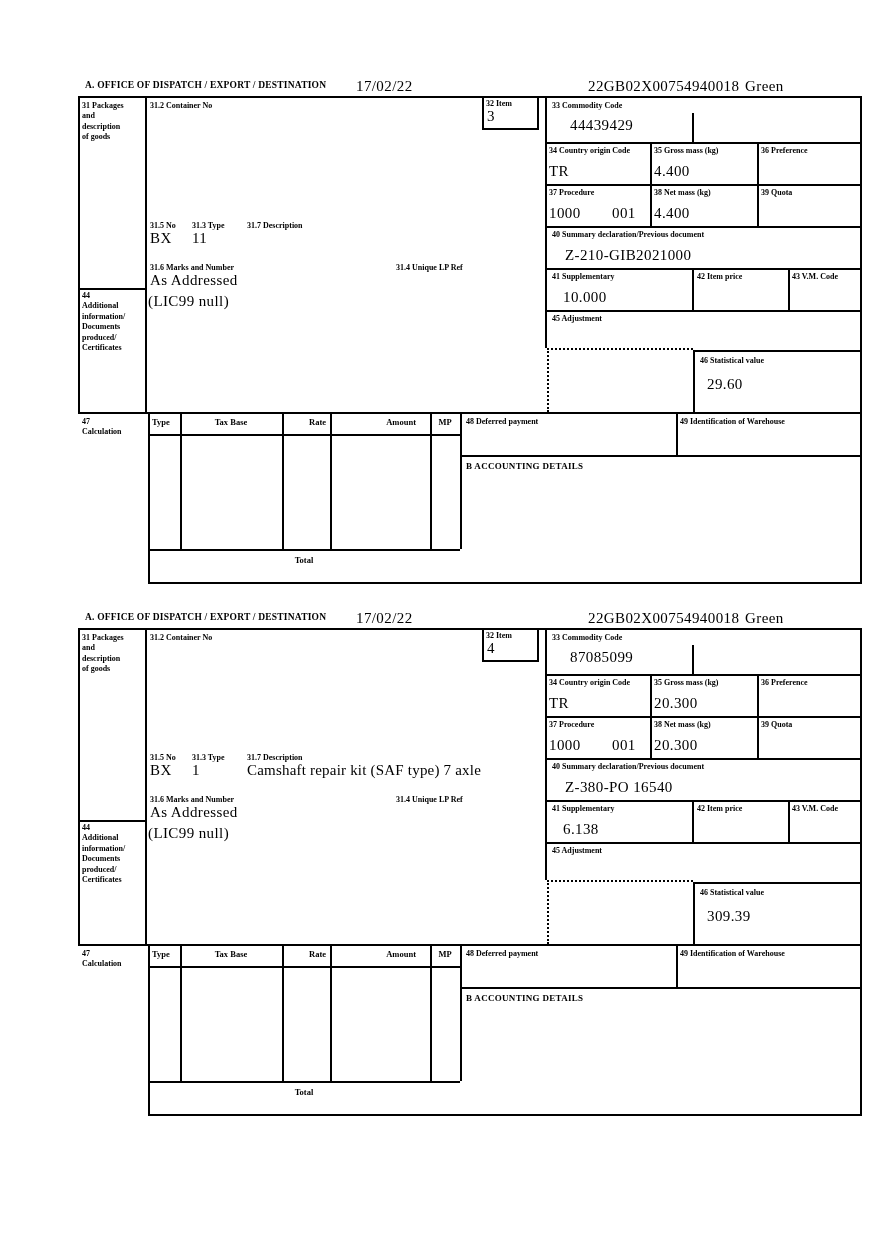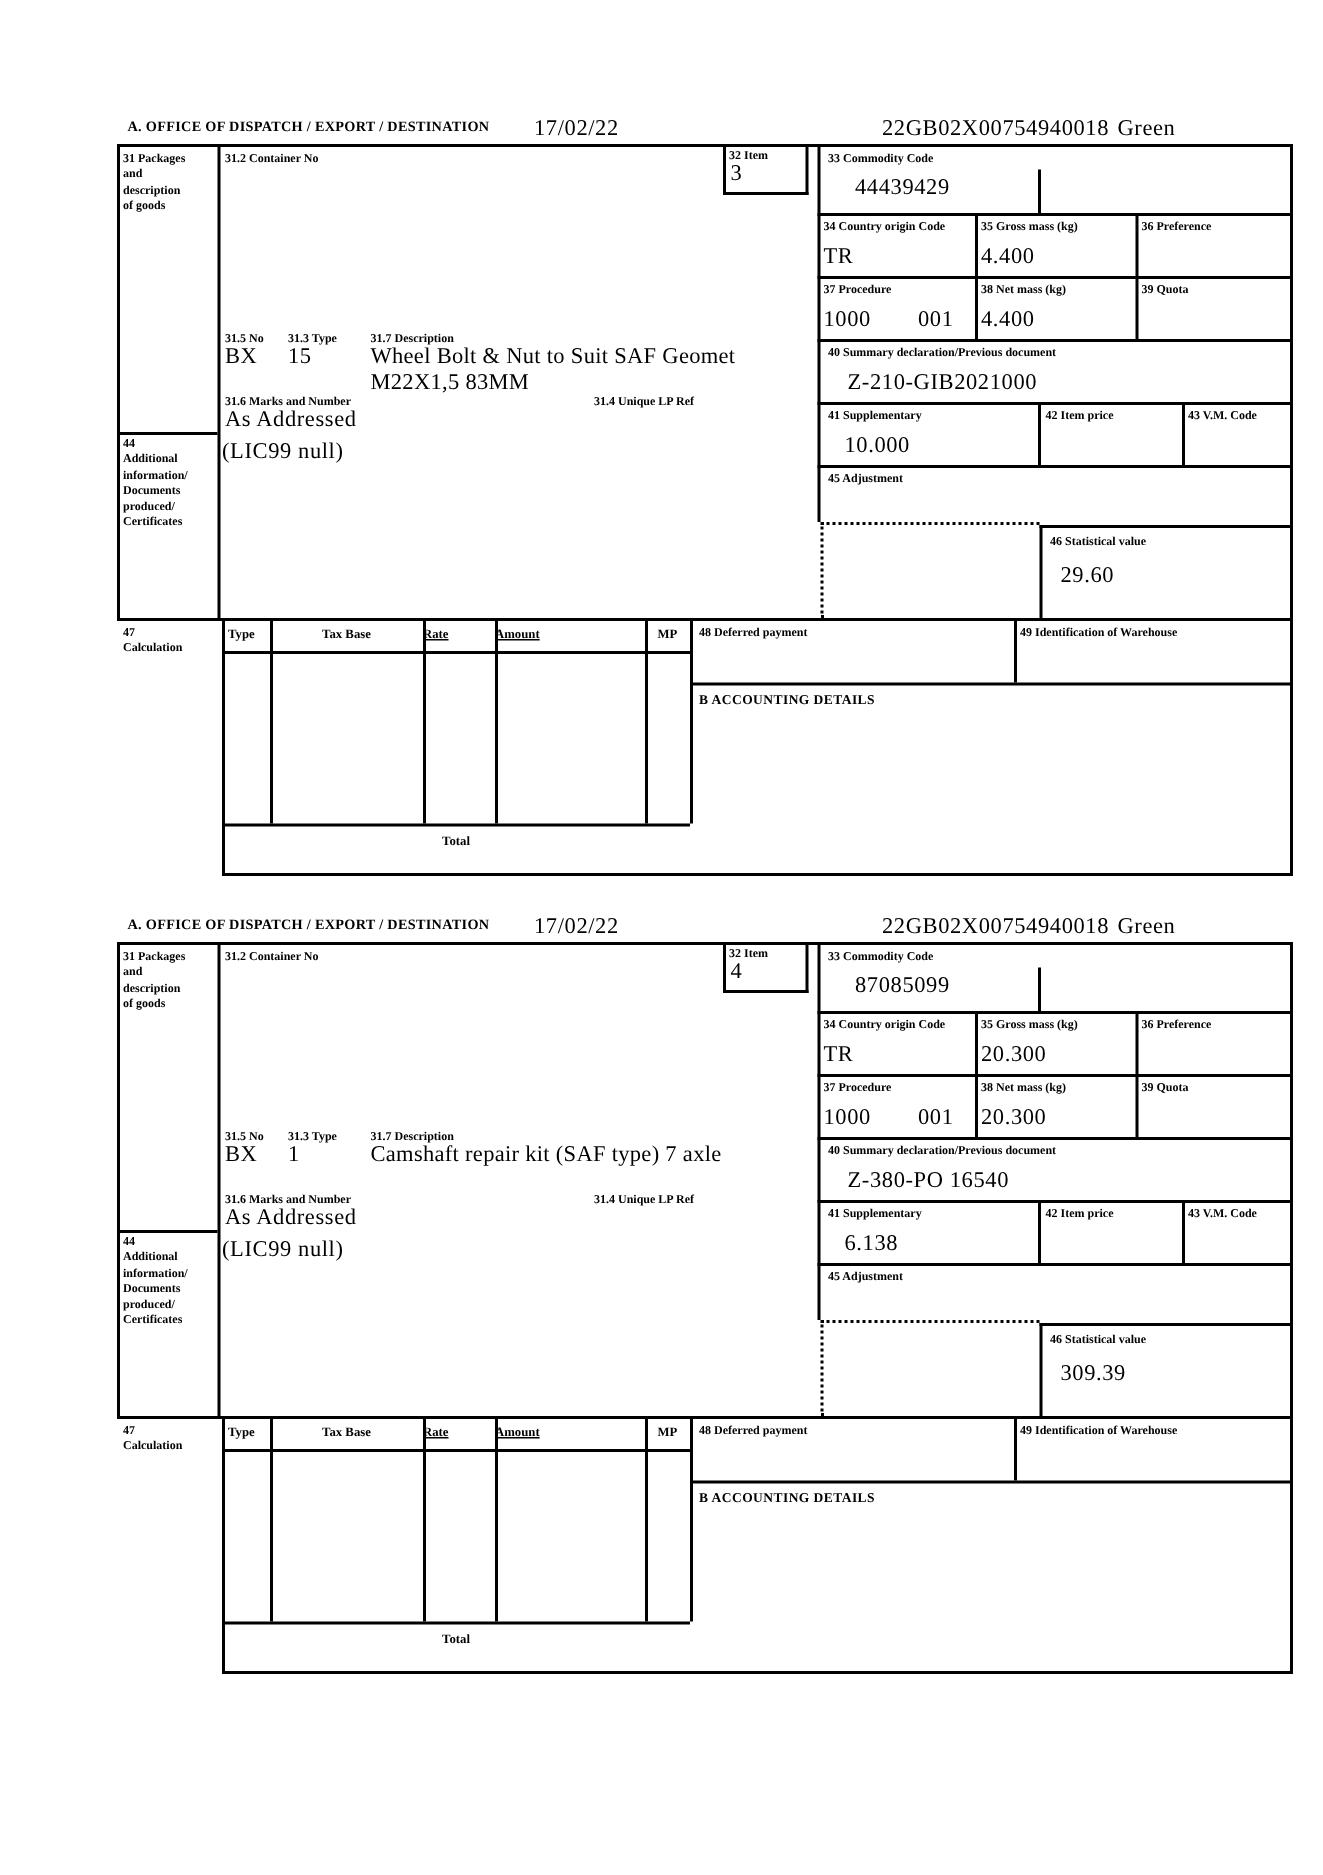--- a/index.html
+++ b/index.html
@@ -12,21 +12,21 @@
   .vd{position:absolute;width:0;border-left:2px dotted #000;}
   .hd{position:absolute;height:0;border-top:2px dotted #000;}
   .itembox{position:absolute;border:2px solid #000;border-top:none;}
   
   .lbl{position:absolute;font:bold 8px/1.3 "Liberation Serif",serif;white-space:pre-line;}
   .val{position:absolute;font:15px/1.15 "Liberation Serif",serif;letter-spacing:.4px;}
   .wrapval{position:absolute;font:15px/1.15 "Liberation Serif",serif;letter-spacing:.2px;}
   .hdr{position:absolute;font:bold 9.5px/1.2 "Liberation Serif",serif;letter-spacing:.2px;white-space:nowrap;}
   .big{font:bold 9px/1.2 "Liberation Serif",serif;letter-spacing:.3px;}
   .cth{position:absolute;font:bold 8.5px/1.2 "Liberation Serif",serif;}
-  .tc{text-align:center;} .tr{text-align:left;text-decoration:underline;}
+  .tc{text-align:center;} .tr{text-align:right;}
 </style>
 </head>
 <body>
 
 <div id="canvas">
 <div class="section" style="top: 78px;">
 
   <div class="hdr" style="left:85px;top:2px;">A.  OFFICE OF DISPATCH / EXPORT / DESTINATION</div>
   <div class="val" style="left:356px;top:0px;">17/02/22</div>
   <div class="val" style="left:588px;top:0px;">22GB02X00754940018</div>
@@ -87,22 +87,21 @@
   <div class="val" style="left:549px;top:127px;">1000</div>
   <div class="val" style="left:612px;top:127px;">001</div>
   <div class="lbl" style="left:654px;top:110px;">38 Net mass (kg)</div>
   <div class="val" style="left:654px;top:127px;">4.400</div>
   <div class="lbl" style="left:761px;top:110px;">39 Quota</div>
 
   <div class="lbl" style="left:150px;top:143px;">31.5 No</div>
   <div class="lbl" style="left:192px;top:143px;">31.3 Type</div>
   <div class="lbl" style="left:247px;top:143px;">31.7 Description</div>
   <div class="val" style="left:150px;top:152px;">BX</div>
-  <div class="val" style="left:192px;top:152px;">15</div>
-  <div class="wrapval" style="left:247px;top:152px;width:292px;">Wheel Bolt &amp; Nut to Suit SAF Geomet M22X1,5 83MM</div>
+  <div class="val" style="left:192px;top:152px;">11</div>
   <div class="lbl" style="left:150px;top:185px;">31.6 Marks and Number</div>
   <div class="lbl" style="left:396px;top:185px;">31.4 Unique LP Ref</div>
   <div class="val" style="left:150px;top:194px;">As Addressed</div>
 
   <div class="lbl" style="left:552px;top:152px;">40 Summary declaration/Previous document</div>
   <div class="val" style="left:565px;top:169px;">Z-210-GIB2021000</div>
   <div class="lbl" style="left:552px;top:194px;">41 Supplementary</div>
   <div class="val" style="left:563px;top:211px;">10.000</div>
   <div class="lbl" style="left:697px;top:194px;">42 Item price</div>
   <div class="lbl" style="left:792px;top:194px;">43 V.M. Code</div>

